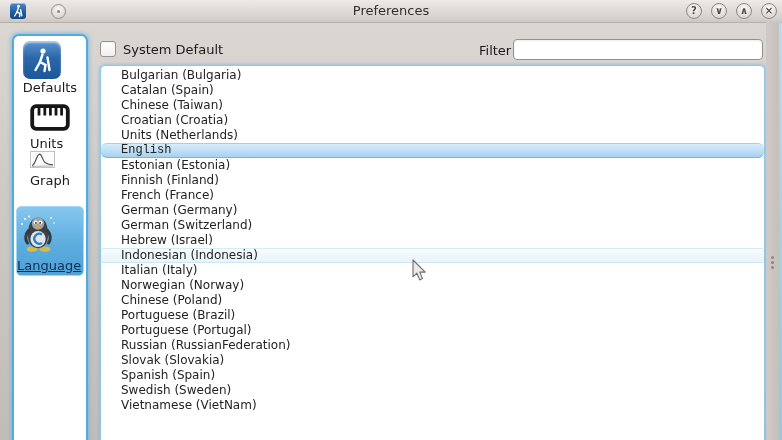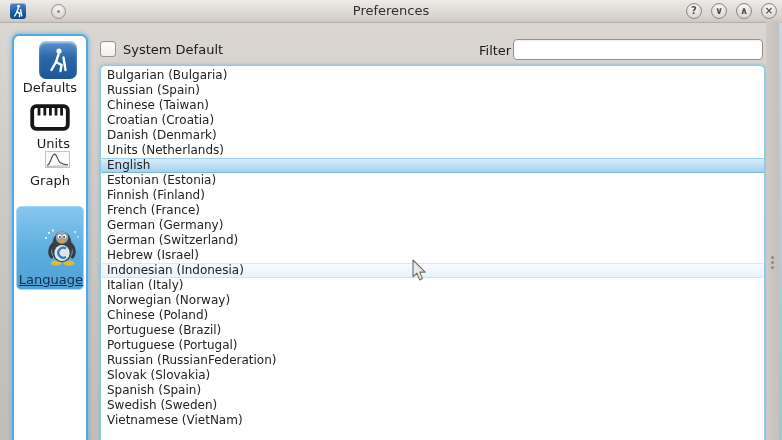--- a/index.html
+++ b/index.html
@@ -39,33 +39,33 @@
     color:#4d4d4d;font-size:10px;font-weight:bold;line-height:14px;text-align:center;
     cursor:default;
   }
   
   .sidebar{
     position:absolute;left:12px;top:34px;width:76px;height:420px;box-sizing:border-box;
     background:#ffffff;border:2px solid #54aadf;border-radius:7px;
     box-shadow:0 0 4px 1px rgba(100,180,230,.75);
     display:flex;flex-direction:column;align-items:center;
   }
-  .side-item{display:flex;flex-direction:column;align-items:flex-end;cursor:default;}
+  .side-item{display:flex;flex-direction:column;align-items:flex-start;cursor:default;}
   .side-label{font-size:13px;color:#1b1b1b;margin-top:1px;}
   .si-defaults{margin-top:5px;}
   .si-defaults .big-blue{
     width:38px;height:38px;border-radius:7px;
     background:linear-gradient(180deg,#5c94cf 0%,#2a66a8 45%,#1d579a 100%);
     box-shadow:inset 0 2px 2px rgba(255,255,255,.55);
     display:flex;align-items:center;justify-content:center;
   }
   .si-units{margin-top:9px;}
   .si-graph{margin-top:0;}
   .si-language{
-    margin-top:18px;width:68px;border-radius:5px;padding:20px 0 2px 0;
+    margin-top:18px;width:68px;border-radius:5px;padding:6px 0 2px 0;
     background:linear-gradient(180deg,#86c7ef 0%,#5cadde 55%,#4fa2d6 100%);
     border:1px solid #9ed7f7;box-sizing:border-box;
   }
   .si-language .side-label{color:#0e2f50;text-decoration:underline;}
   
   .checkbox{
     position:absolute;left:100px;top:41px;width:16px;height:16px;box-sizing:border-box;
     border:1px solid #999490;border-radius:3px;
     background:linear-gradient(180deg,#ffffff 0%,#f1efed 100%);
     box-shadow:inset 0 1px 1px rgba(0,0,0,.06);
@@ -79,27 +79,27 @@
     box-shadow:inset 0 1px 2px rgba(0,0,0,.08);
   }
   
   .lang-list{
     position:absolute;left:100px;top:65px;width:665px;height:390px;box-sizing:border-box;
     background:#ffffff;border:1px solid #8fc8e9;border-radius:5px;
     box-shadow:0 0 3px 1px rgba(110,185,230,.6);
     padding-top:2px;overflow:hidden;
   }
   .lrow{
-    height:15px;line-height:15px;padding-left:6px;font-size:12px;color:#232323;
+    height:15px;line-height:15px;padding-left:20px;font-size:12px;color:#232323;
     white-space:nowrap;box-sizing:border-box;cursor:default;
   }
   .lrow.selected{
     background:linear-gradient(180deg,#d7edfb 0%,#bcdef5 55%,#a6d2ef 100%);
     border-top:1px solid #a2cfec;border-bottom:1px solid #7fb3d8;
-    line-height:13px;border-radius:1px;
+    line-height:13px;border-radius:6px;font-family:Liberation Mono, monospace;
   }
   .lrow.hovered{
     background:linear-gradient(180deg,#f7fbfe 0%,#e9f4fb 100%);
     border-top:1px solid #d6ecf9;border-bottom:1px solid #cde6f5;
     line-height:13px;border-radius:2px;
   }
   
   .right-strip{
     position:absolute;left:766px;top:22px;width:13px;height:418px;
     background:linear-gradient(90deg,#d0cac6 0%,#c6c0bc 100%);
@@ -217,24 +217,23 @@
 </div>
 
 <div class="checkbox"></div>
 <div class="checkbox-label">System Default</div>
 
 <div class="filter-label">Filter</div>
 <input class="filter-input" type="text" placeholder="" style="">
 
 <div class="lang-list">
     <div class="lrow">Bulgarian (Bulgaria)</div>
-    <div class="lrow">Russian (Spain)</div>
+    <div class="lrow">Catalan (Spain)</div>
     <div class="lrow">Chinese (Taiwan)</div>
     <div class="lrow">Croatian (Croatia)</div>
-    <div class="lrow">Danish (Denmark)</div>
     <div class="lrow">Units (Netherlands)</div>
     <div class="lrow selected">English</div>
     <div class="lrow">Estonian (Estonia)</div>
     <div class="lrow">Finnish (Finland)</div>
     <div class="lrow">French (France)</div>
     <div class="lrow">German (Germany)</div>
     <div class="lrow">German (Switzerland)</div>
     <div class="lrow">Hebrew (Israel)</div>
     <div class="lrow hovered">Indonesian (Indonesia)</div>
     <div class="lrow">Italian (Italy)</div>

